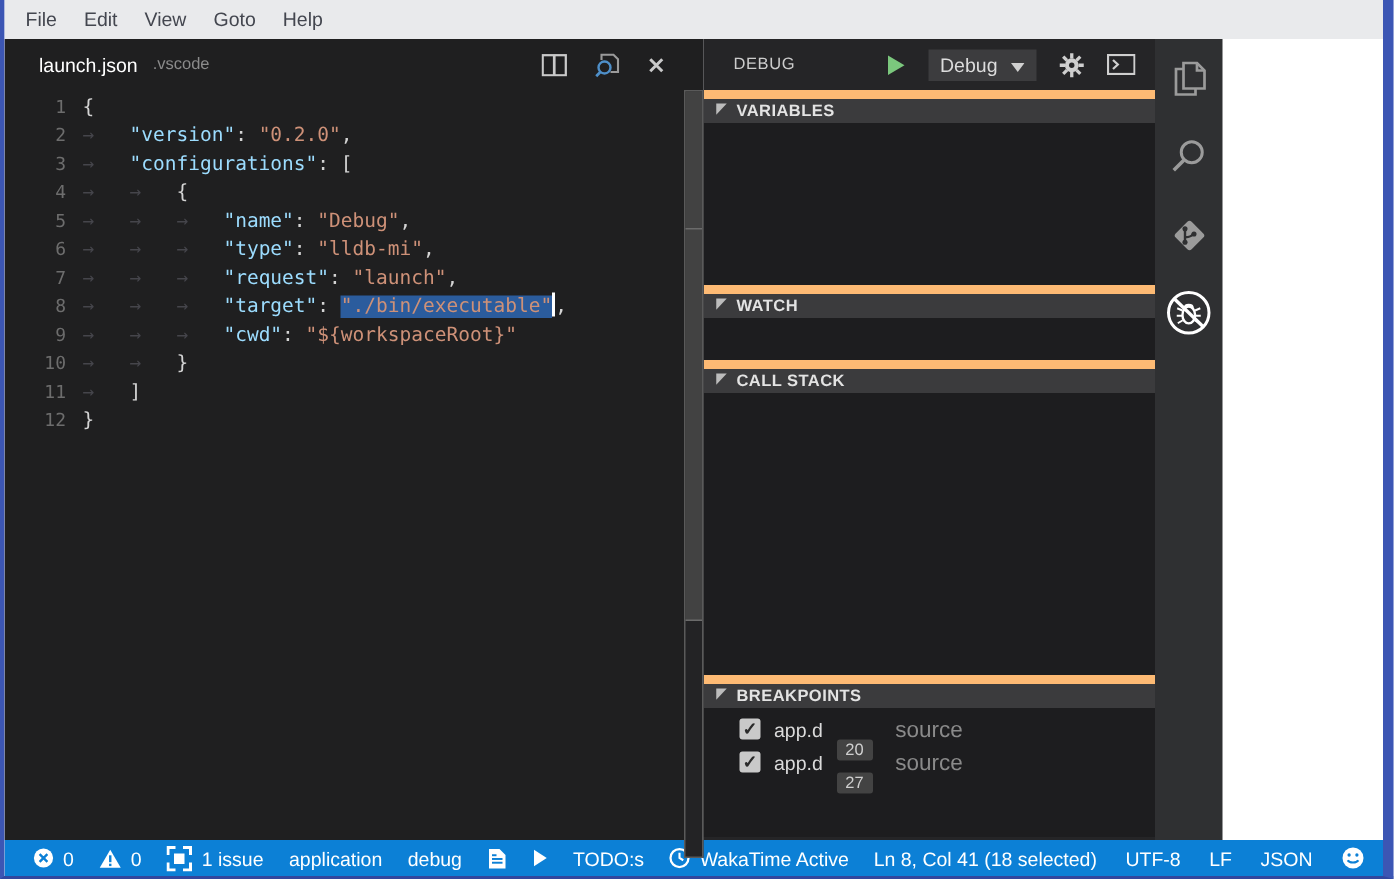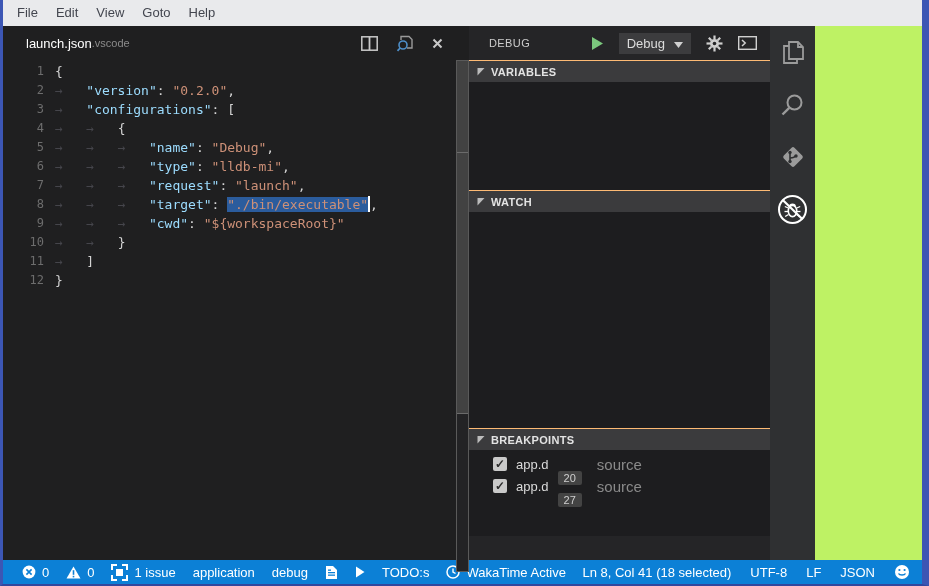--- a/index.html
+++ b/index.html
@@ -5,35 +5,35 @@
   * { margin:0; padding:0; box-sizing:border-box; }
   html,body { width:929px; height:586px; }
   body { font-family:"Liberation Sans", sans-serif; background:#3c56b4; }
 
   .window {
     width:929px; height:586px;
     border-left:3px solid var(--border-blue);
     border-right:7px solid var(--border-blue);
     border-bottom:2px solid var(--border-blue-dark);
     display:flex; flex-direction:column; overflow:hidden;
-    background:#bef264;
+    background:#ffffff;
   }
 
   
   .menubar { height:26px; flex:none; background:#e9eaec; display:flex; align-items:center; padding-left:5px; }
   .menu-item { font-size:13px; color:#43464f; padding:0 9px; line-height:26px; cursor:default; }
 
   
   .main { height:534px; flex:none; display:flex; }
 
   
   .editor-group { width:466px; flex:none; background:#1f1f20; display:flex; flex-direction:column; position:relative; }
   .editor-titlebar { height:34px; flex:none; display:flex; align-items:center; padding:0 26px 0 23px; }
   .tab-name { color:#ffffff; font-size:13px; }
-  .tab-path { color:#8b8b8b; font-size:11px; }
+  .tab-path { color:#8b8b8b; font-size:11px; margin-left:10px; }
   .editor-actions { margin-left:auto; display:flex; align-items:center; gap:18px; }
   .editor-actions span { display:inline-flex; color:#c9c9c9; }
 
   .editor-body { flex:1; padding-top:2px; font-family:"DejaVu Sans Mono", monospace; font-size:13px; line-height:19px; overflow:hidden; }
   .code-line { display:flex; height:19px; white-space:pre; }
   .gutter { width:52px; flex:none; text-align:right; padding-right:11px; color:#6d6d6d; font-size:12px; line-height:19px; }
   .code-text { color:#d4d4d4; }
   .code-text .b { color:#d4d4d4; }
   .code-text .k { color:#9cdcfe; }
   .code-text .s { color:#ce9178; }
@@ -47,21 +47,21 @@
 
   
   .sidebar { width:301px; flex:none; background:#252527; display:flex; flex-direction:column; overflow:hidden; }
   .debug-toolbar { height:34px; flex:none; display:flex; align-items:center; padding:0 13px 0 20px; }
   .debug-title { font-size:11px; color:#cccccc; letter-spacing:0.4px; }
   .toolbar-controls { margin-left:auto; display:flex; align-items:center; gap:15px; }
   .play-btn { display:inline-flex; cursor:pointer; }
   .config-dropdown { height:21px; background:#3c3c3e; color:#dcdcdc; font-size:13px; display:flex; align-items:center; gap:9px; padding:0 8px; cursor:pointer; }
   .icon-btn { display:inline-flex; color:#cfcfcf; cursor:pointer; }
 
-  .pane-header { height:22px; flex:none; background:#3b3b3d; border-top:1px solid #fdba74; color:#e3e3e3; font-size:11px; font-weight:bold; display:flex; align-items:center; gap:6px; padding-left:8px; letter-spacing:0.3px; }
+  .pane-header { height:22px; flex:none; background:#3b3b3d; border-top:6px solid #fdba74; color:#e3e3e3; font-size:11px; font-weight:bold; display:flex; align-items:center; gap:6px; padding-left:8px; letter-spacing:0.3px; }
   .pane-body { flex:none; background:#1d1d1f; }
   .body-variables { height:108px; }
   .body-watch { height:28px; }
   .body-callstack { height:188px; }
   .body-breakpoints { height:86px; padding-top:3px; }
 
   .bp-row { height:22px; display:flex; align-items:center; gap:9px; padding-left:24px; }
   .checkbox { width:14px; height:14px; flex:none; background:#c9c9c9; border-radius:2px; display:flex; align-items:center; justify-content:center; font-size:12px; font-weight:bold; color:#2b2b2b; cursor:pointer; }
   .checkbox.unchecked::after { content:""; }
   .checkbox.checked::after { content:"\2713"; }
@@ -195,20 +195,26 @@
             <span>VARIABLES</span>
           </div>
           <div class="pane-body body-variables"></div>
           <div class="pane-header">
             <span class="icon"><svg width="8" height="9" viewBox="0 0 8 9">
                 <polygon points="0.5,1 7.5,1 0.5,8.5" fill="#bcbcbc"></polygon>
               </svg></span>
             <span>WATCH</span>
           </div>
           <div class="pane-body body-watch"></div>
+          <div class="pane-header">
+            <span class="icon"><svg width="8" height="9" viewBox="0 0 8 9">
+                <polygon points="0.5,1 7.5,1 0.5,8.5" fill="#bcbcbc"></polygon>
+              </svg></span>
+            <span>CALL STACK</span>
+          </div>
           <div class="pane-body body-callstack"></div>
           <div class="pane-header">
             <span class="icon"><svg width="8" height="9" viewBox="0 0 8 9">
                 <polygon points="0.5,1 7.5,1 0.5,8.5" fill="#bcbcbc"></polygon>
               </svg></span>
             <span>BREAKPOINTS</span>
           </div>
           <div class="pane-body body-breakpoints">
             <div class="bp-row">
               <span class="checkbox checked"></span>

